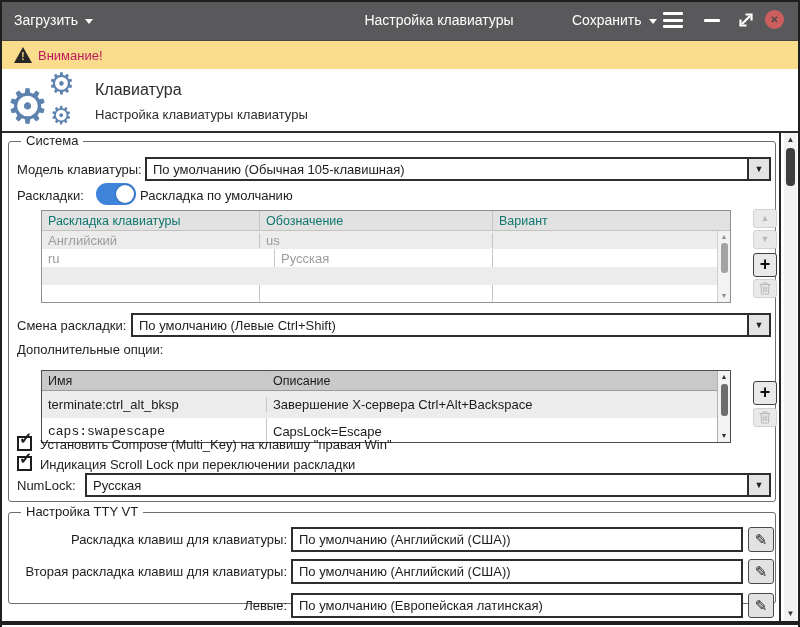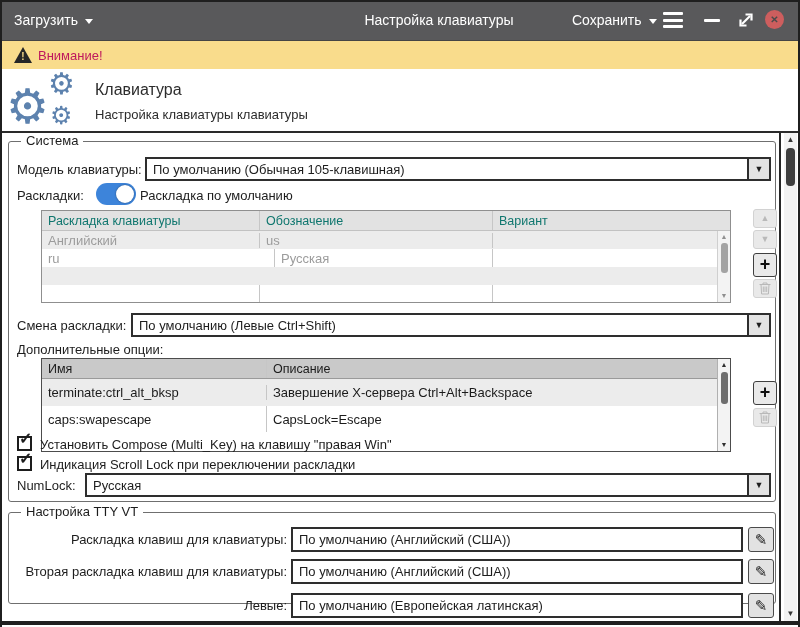--- a/index.html
+++ b/index.html
@@ -196,31 +196,31 @@
 
     <div class="lbl" style="left:8px;top:176px;">Смена раскладки:</div>
     <div class="combo" style="left:122px;top:171px;width:640px;">
       <div class="txt">По умолчанию (Левые Ctrl+Shift)</div>
       <div class="arrow">
           <span>▼</span>
         </div>
     </div>
 
     <div class="lbl" style="left:8px;top:200px;">Дополнительные опции:</div>
-    <div class="tbl tbl-opts" style="left:32px;top:216px;width:690px;height:94px;">
+    <div class="tbl tbl-opts" style="left:32px;top:228px;width:690px;height:73px;">
       <div class="trow thead">
         <div class="cell" style="width:225px;">Имя</div>
         <div class="cell flex1">Описание</div>
       </div>
       <div class="trow brow r-odd" style="height:27px;">
         <div class="cell" style="width:225px;">terminate:ctrl_alt_bksp</div>
         <div class="cell flex1">Завершение X-сервера Ctrl+Alt+Backspace</div>
       </div>
       <div class="trow brow r-even" style="height:26px;">
-        <div class="cell" style="width:225px;">caps:swapescape</div>
+        <div class="cell" style="width:225px;font-family:Liberation Mono, monospace;">caps:swapescape</div>
         <div class="cell flex1">CapsLock=Escape</div>
       </div>
       <div class="iscroll" style="top:0;bottom:0;border-left:1px solid #b0b0b0;">
         <span class="ar" style="top:1px;color:#2f2f2f;">▲</span>
         <div class="thumb" style="top:13px;height:32px;background:#6e6e6e;"></div>
         <span class="ar" style="bottom:1px;color:#2f2f2f;">▼</span>
       </div>
     </div>
 
     <div class="sbtn en" style="top:239px;height:24px;">

